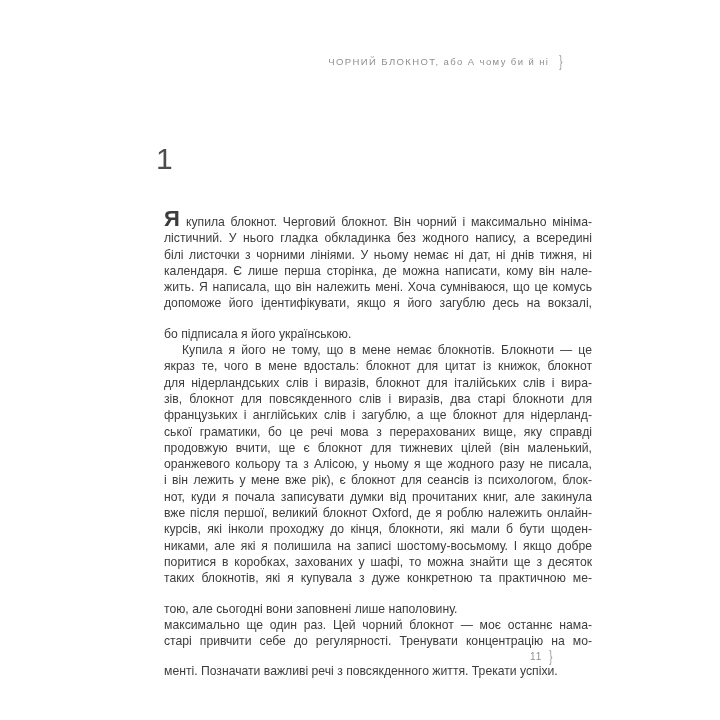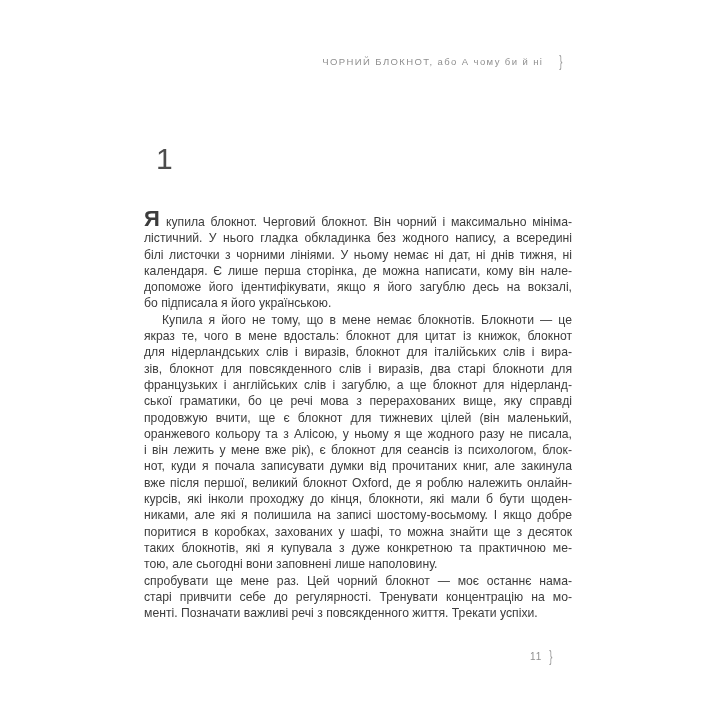--- a/index.html
+++ b/index.html
@@ -11,21 +11,21 @@
   .page {
     position: relative;
     width: 720px; height: 720px;
     background: #ffffff;
     overflow: hidden;
   }
   
   .running-header {
     position: absolute;
     top: 55px; right: 157px;
-    display: flex; align-items: baseline; gap: 16px;
+    display: flex; align-items: baseline; gap: 10px;
     font-size: 9.5px;
     letter-spacing: 1.4px;
     color: #8f8f8f;
     white-space: nowrap;
     margin-left: 48px;
   }
   .bracket {
     display: inline-block;
     transform: scaleY(1.55) scaleX(0.85);
     transform-origin: 50% 60%;
@@ -37,33 +37,34 @@
   .chapter-number {
     position: absolute;
     top: 142px; left: 156px;
     font-size: 30px;
     font-weight: 400;
     color: #4d4d4d;
   }
   
   .text-block {
     position: absolute;
-    left: 144px; top: 211px;
+    left: 164px; top: 211px;
     width: 428px;
     color: #3c3c3c;
     font-size: 12.2px;
     line-height: 16.3px;
   }
   .line {
     text-align: justify;
     text-align-last: justify;
   }
   .line.last {
     text-align: right;
     text-align-last: left;
+    margin-top: 14px;
   }
   .line.indent { text-indent: 18px; }
   .dropcap {
     font-size: 22px;
     font-weight: 700;
     color: #3c3c3c;
     letter-spacing: 0.5px;
   }
   
   .folio {
@@ -86,20 +87,21 @@
   </div>
 
   <div class="chapter-number">1</div>
 
   <div class="text-block">
       <div class="para">
         <div class="line"><span class="dropcap">Я</span> купила блокнот. Черговий блокнот. Він чорний і максимально мініма-</div>
         <div class="line">лістичний. У нього гладка обкладинка без жодного напису, а всередині</div>
         <div class="line">білі листочки з чорними лініями. У ньому немає ні дат, ні днів тижня, ні</div>
         <div class="line">календаря. Є лише перша сторінка, де можна написати, кому він нале-</div>
+        <div class="line">жить. Я написала, що він належить мені. Хоча сумніваюся, що це комусь</div>
         <div class="line">допоможе його ідентифікувати, якщо я його загублю десь на вокзалі,</div>
         <div class="line last">бо підписала я його українською.</div>
       </div>
       <div class="para">
         <div class="line indent">Купила я його не тому, що в мене немає блокнотів. Блокноти — це</div>
         <div class="line">якраз те, чого в мене вдосталь: блокнот для цитат із книжок, блокнот</div>
         <div class="line">для нідерландських слів і виразів, блокнот для італійських слів і вира-</div>
         <div class="line">зів, блокнот для повсякденного слів і виразів, два старі блокноти для</div>
         <div class="line">французьких і англійських слів і загублю, а ще блокнот для нідерланд-</div>
         <div class="line">ської граматики, бо це речі мова з перерахованих вище, яку справді</div>
@@ -108,21 +110,21 @@
         <div class="line">і він лежить у мене вже рік), є блокнот для сеансів із психологом, блок-</div>
         <div class="line">нот, куди я почала записувати думки від прочитаних книг, але закинула</div>
         <div class="line">вже після першої, великий блокнот Oxford, де я роблю належить онлайн-</div>
         <div class="line">курсів, які інколи проходжу до кінця, блокноти, які мали б бути щоден-</div>
         <div class="line">никами, але які я полишила на записі шостому-восьмому. І якщо добре</div>
         <div class="line">поритися в коробках, захованих у шафі, то можна знайти ще з десяток</div>
         <div class="line">таких блокнотів, які я купувала з дуже конкретною та практичною ме-</div>
         <div class="line last">тою, але сьогодні вони заповнені лише наполовину.</div>
       </div>
       <div class="para">
-        <div class="line">спробувати ще мене раз. Цей чорний блокнот — моє останнє нама-</div>
+        <div class="line">максимально ще один раз. Цей чорний блокнот — моє останнє нама-</div>
         <div class="line">старі привчити себе до регулярності. Тренувати концентрацію на мо-</div>
         <div class="line last">менті. Позначати важливі речі з повсякденного життя. Трекати успіхи.</div>
       </div>
     </div>
 
   <div class="folio">
     <span>11</span>
     <span class="bracket">}</span>
   </div>
 

